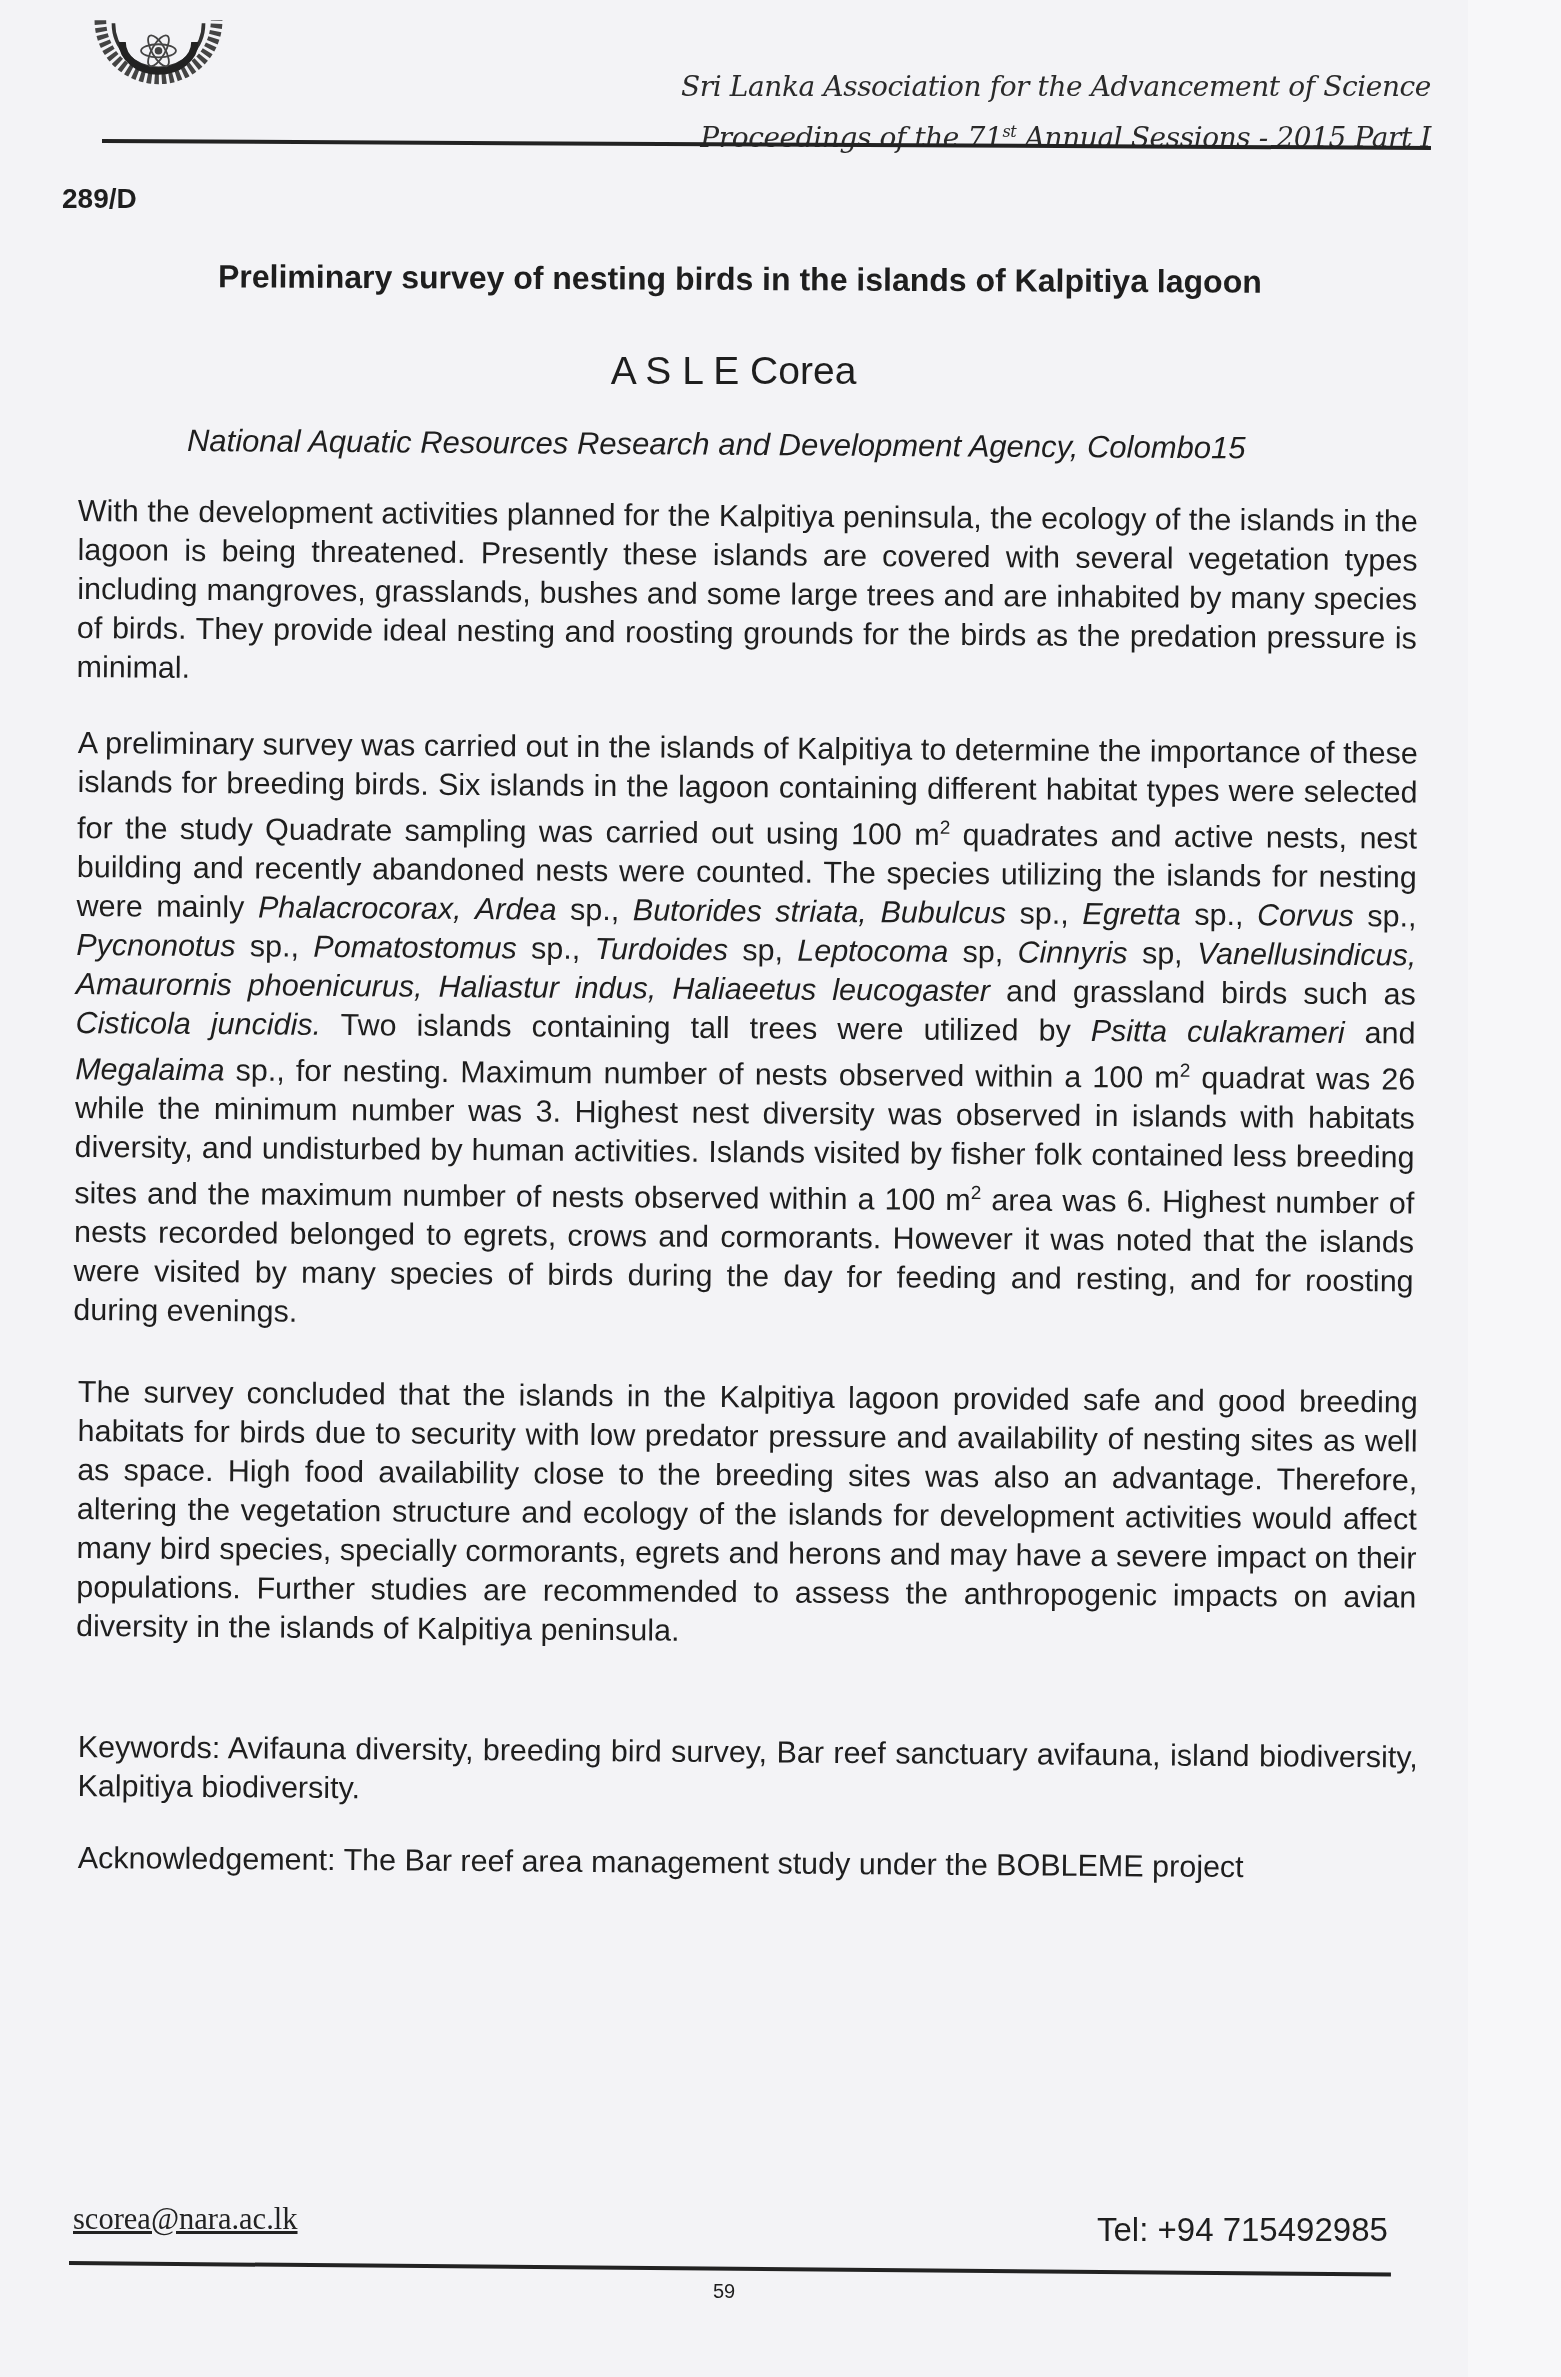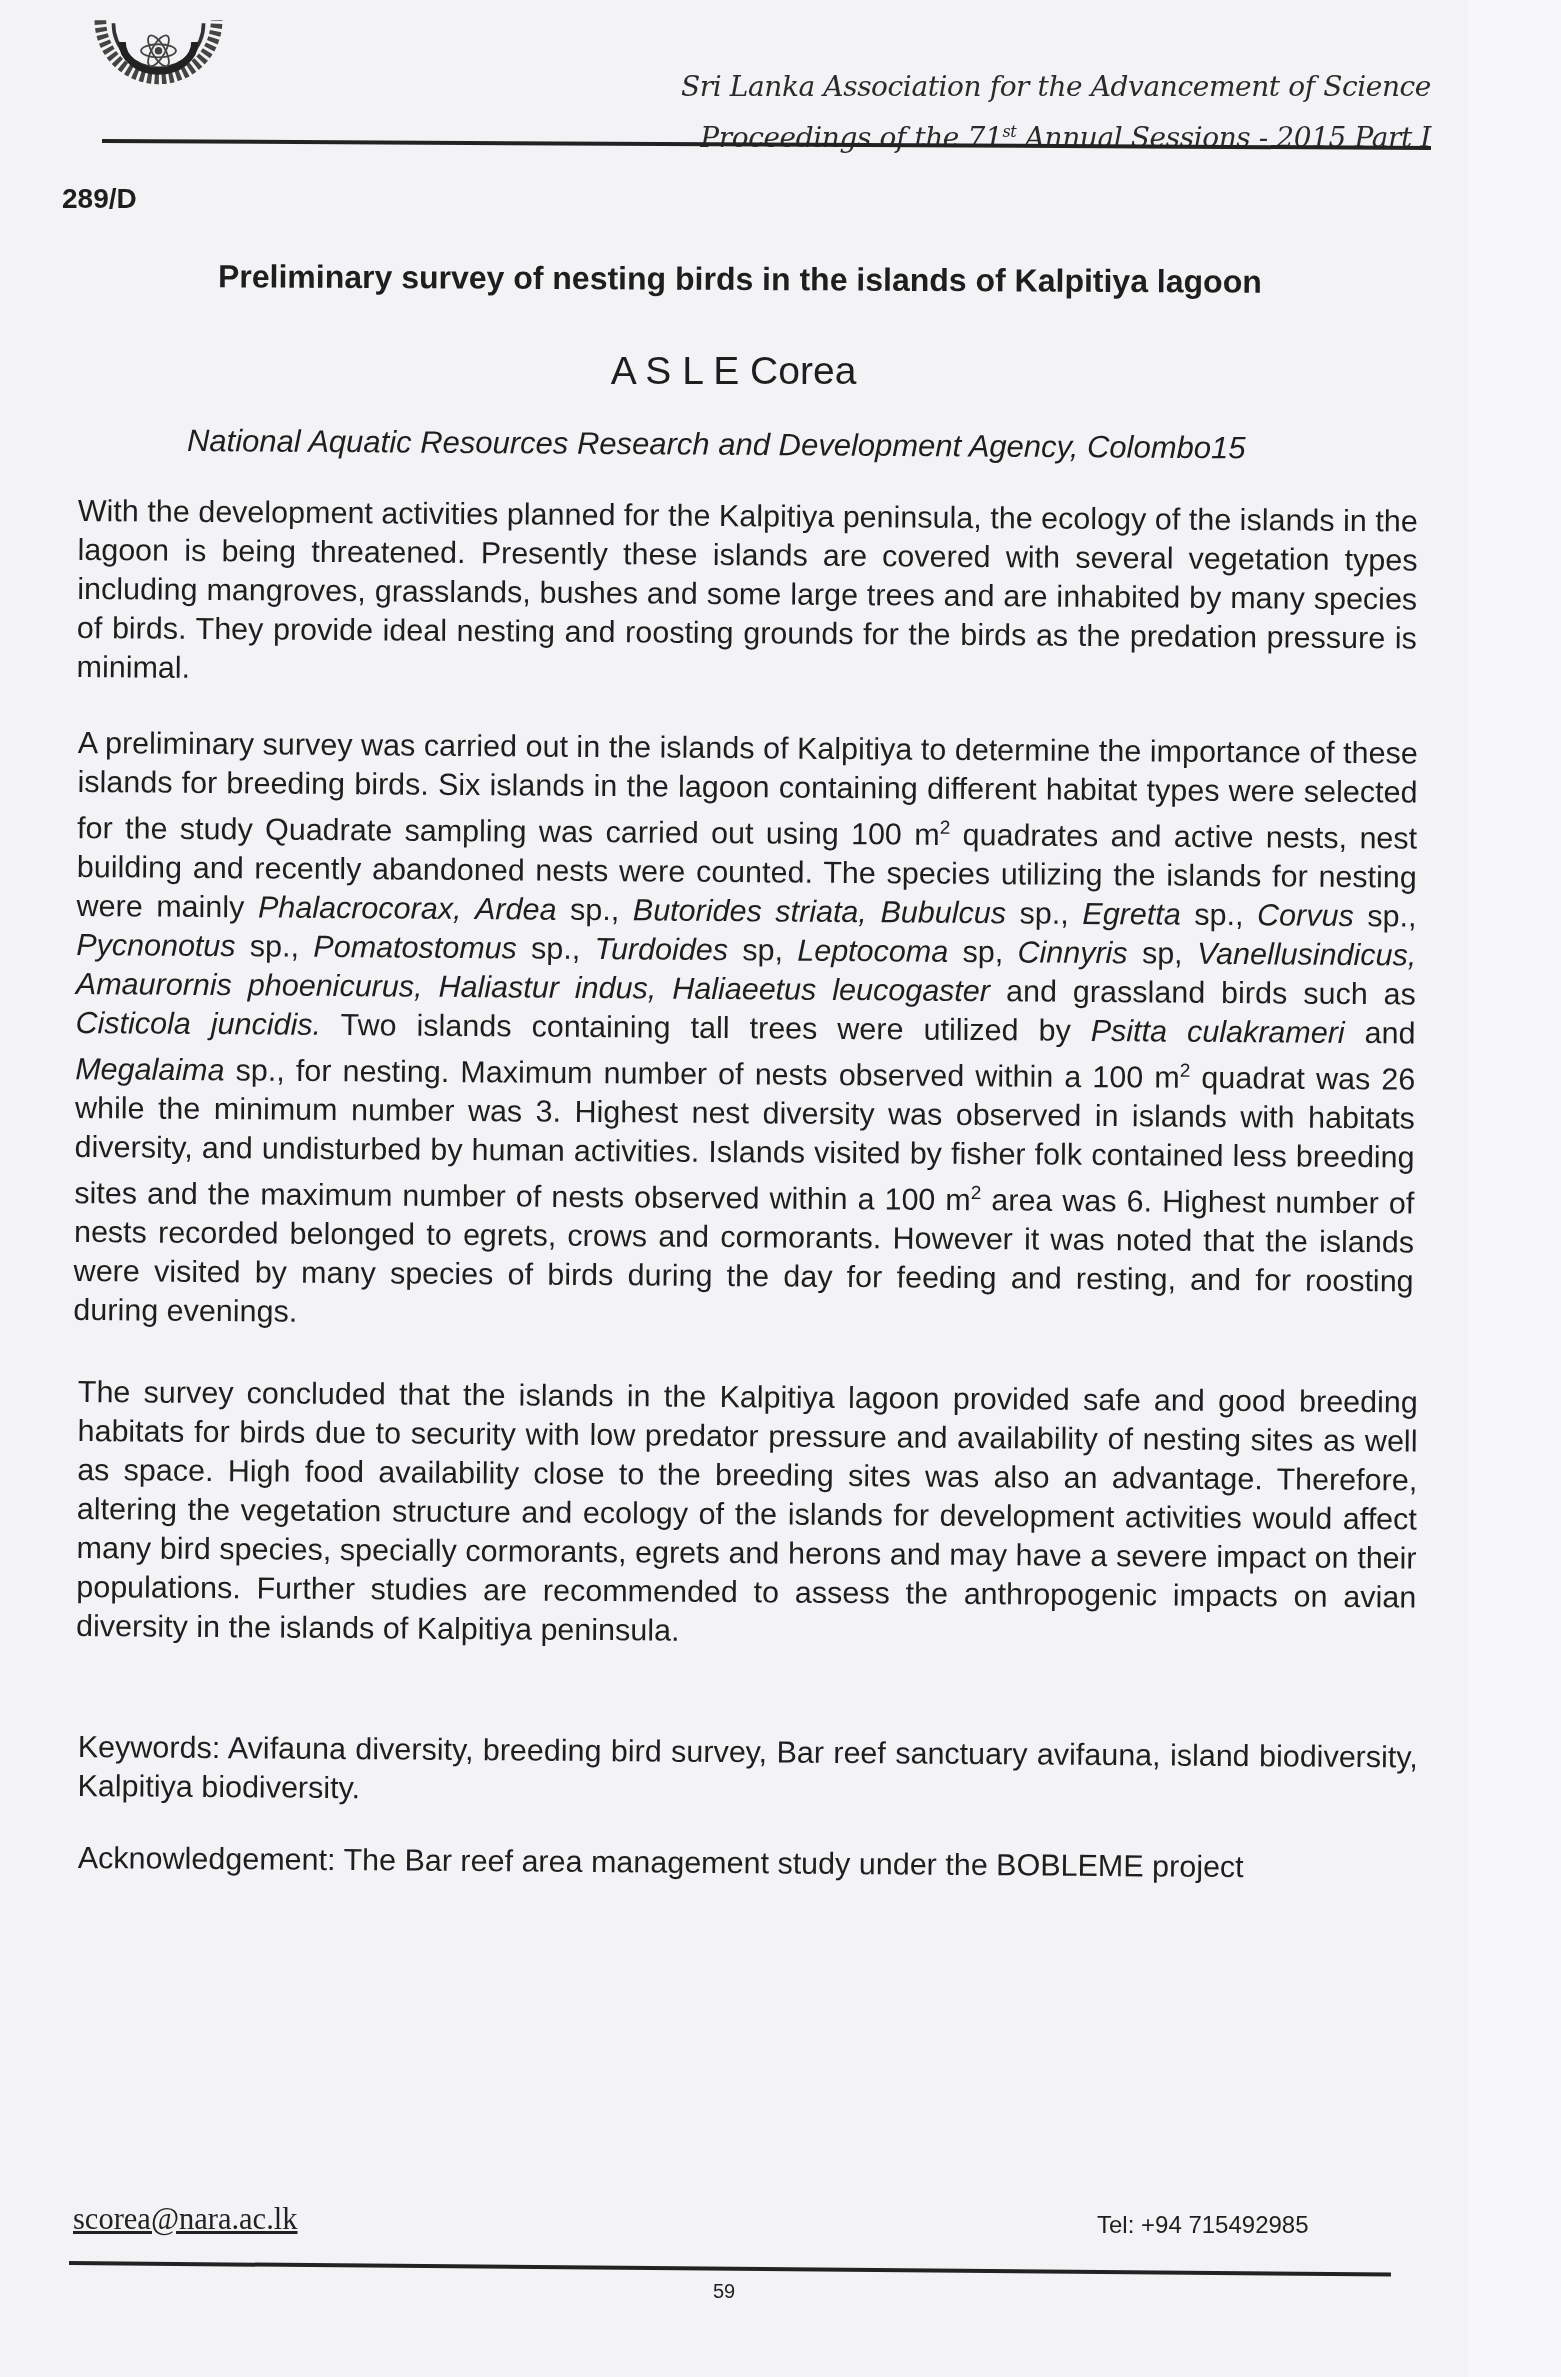--- a/index.html
+++ b/index.html
@@ -32,21 +32,21 @@
     transform: rotate(0.45deg); transform-origin: left top;
   }
   .p1 { top: 491px; }
   .p2 { top: 723px; }
   .p3 { top: 1372px; }
   .kw { top: 1727px; }
   .ack { position: absolute; left: 78px; top: 1840px; font-size: 30.5px; transform: rotate(0.45deg); transform-origin: left top; }
   .para i { font-style: italic; }
   .para sup { font-size: 19px; }
   .email { position: absolute; left: 73px; top: 2202px; font-size: 30.5px; text-decoration: underline; color: #222; font-family: Liberation Serif, serif; }
-  .tel { position: absolute; left: 1097px; top: 2211px; font-size: 24px; }
+  .tel { position: absolute; left: 1097px; top: 2211px; font-size: 33px; }
   .pageno { position: absolute; left: 713px; top: 2280px; font-size: 20px; }
 </style>
 </head>
 <body>
 
 <div class="page">
   <div class="right-strip"></div>
 
   <svg class="logo" viewBox="0 0 180 150">
     <path d="M10 10 A80 80 0 0 0 170 10" fill="none" stroke="#444" stroke-width="16" stroke-dasharray="6 4"></path>

